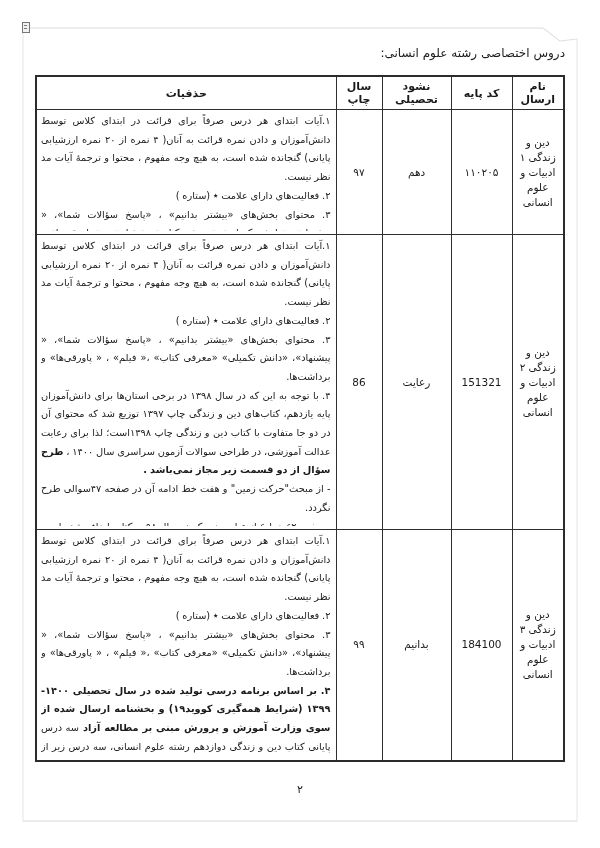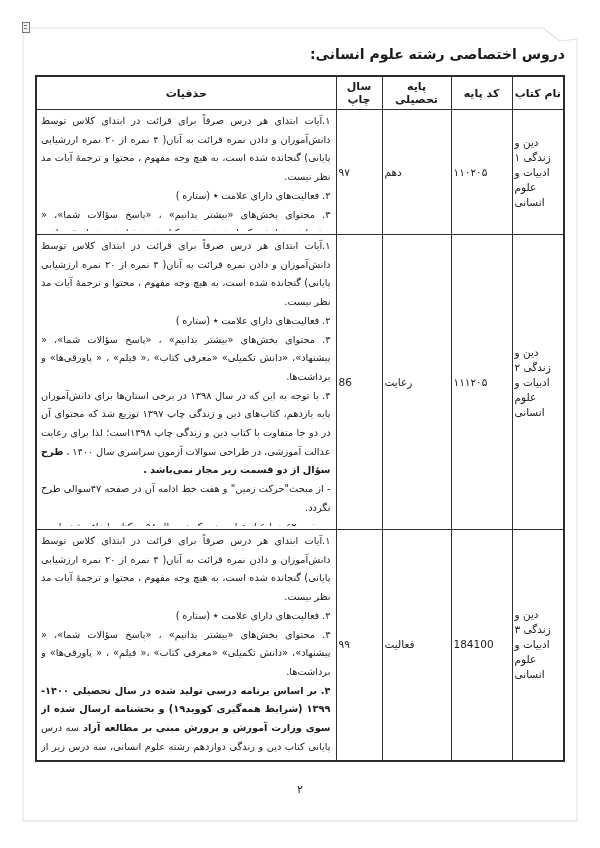--- a/index.html
+++ b/index.html
@@ -12,39 +12,39 @@
   .anchor-mark {
     position:absolute; left:22px; top:22px; width:6px; height:9px;
     border:1px solid #777; background:#f2f2f2;
   }
   .anchor-mark::after{
     content:""; position:absolute; left:1px; top:2px; width:3px; height:1px;
     background:#777; box-shadow:0 3px 0 #777;
   }
   .doc-title {
     position:absolute; top:46px; right:35px;
-    font-size:14px; font-weight:bold; direction:rtl; white-space:nowrap;
+    font-size:12px; font-weight:normal; direction:rtl; white-space:nowrap;
   }
   table.main {
     position:absolute; top:75px; right:35px; width:528px;
     border-collapse:collapse; table-layout:fixed; direction:rtl;
     border:2px solid #2b2b2b;
   }
   table.main th, table.main td {
     border:1px solid #2f2f2f; margin:0;
   }
   table.main th {
     font-size:11px; font-weight:bold; text-align:center;
     padding:3px 2px; height:15px;
   }
   tr.r0 { height:125px; }
   tr.r1 { height:295px; }
   tr.r2 { height:231px; }
   td.c-name, td.c-code, td.c-grade, td.c-year {
-    text-align:left; vertical-align:middle; font-size:10.5px;
+    text-align:center; vertical-align:middle; font-size:10.5px;
     padding:2px; line-height:15px;
   }
   td.c-del { vertical-align:top; padding:2px 5px 2px 4px; }
   .clip { overflow:hidden; }
   .clip-r0 { height:119px; }
   .clip-r1 { height:289px; }
   .clip-r2 { height:225px; }
   .para {
     direction:rtl; text-align:justify; margin:0;
     font-size:9.8px; line-height:18.7px; word-spacing:-0.3px;
@@ -74,59 +74,59 @@
 <table class="main">
   <colgroup>
     <col style="width:52px">
       <col style="width:61px">
       <col style="width:69px">
       <col style="width:46px">
       <col style="width:300px">
   </colgroup>
   <tbody>
       <tr>
-    <th>نام کتاب</th>
+    <th>نام ارسال</th>
     <th>کد پایه</th>
-    <th>پایه تحصیلی</th>
+    <th>نشود تحصیلی</th>
     <th>سال چاپ</th>
     <th>حذفیات</th>
   </tr>
   <tr class="r0">
     <td class="c-name">دین و زندگی ۱ ادبیات و علوم انسانی</td>
     <td class="c-code">۱۱۰۲۰۵</td>
     <td class="c-grade">دهم</td>
     <td class="c-year">۹۷</td>
     <td class="c-del">
       <div class="clip clip-r0">
             <div class="para"><span>۱.آیات ابتدای هر درس صرفاً برای قرائت در ابتدای کلاس توسط دانش‌آموزان و دادن نمره قرائت به آنان( ۴ نمره از ۲۰ نمره ارزشیابی پایانی) گنجانده شده است، به هیچ وجه مفهوم ، محتوا و ترجمهٔ آیات مد نظر نیست.</span></div>
             <div class="para"><span>۲. فعالیت‌های دارای علامت ٭ (ستاره )</span></div>
             <div class="para"><span>۳. محتوای بخش‌های «بیشتر بدانیم» ، «پاسخ سؤالات شما»، « پیشنهاد»، «دانش تکمیلی» «معرفی کتاب» ،« فیلم» ، « پاورقی‌ها» و برداشت‌ها.</span></div>
           </div>
     </td>
   </tr>
   <tr class="r1">
     <td class="c-name">دین و زندگی ۲ ادبیات و علوم انسانی</td>
-    <td class="c-code">۱۱۱۲۰۵</td>
+    <td class="c-code">151321</td>
     <td class="c-grade">رعایت</td>
     <td class="c-year">86</td>
     <td class="c-del">
       <div class="clip clip-r1">
             <div class="para"><span>۱.آیات ابتدای هر درس صرفاً برای قرائت در ابتدای کلاس توسط دانش‌آموزان و دادن نمره قرائت به آنان( ۴ نمره از ۲۰ نمره ارزشیابی پایانی) گنجانده شده است، به هیچ وجه مفهوم ، محتوا و ترجمهٔ آیات مد نظر نیست.</span></div>
             <div class="para"><span>۲. فعالیت‌های دارای علامت ٭ (ستاره )</span></div>
             <div class="para"><span>۳. محتوای بخش‌های «بیشتر بدانیم» ، «پاسخ سؤالات شما»، « پیشنهاد»، «دانش تکمیلی» «معرفی کتاب» ،« فیلم» ، « پاورقی‌ها» و برداشت‌ها.</span></div>
             <div class="para"><span>۴. با توجه به این که در سال ۱۳۹۸ در برخی استان‌ها برای دانش‌آموزان پایه یازدهم، کتاب‌های دین و زندگی چاپ ۱۳۹۷ توزیع شد که محتوای آن در دو جا متفاوت با کتاب دین و زندگی چاپ ۱۳۹۸است؛ لذا برای رعایت عدالت آموزشی، در طراحی سوالات آزمون سراسری سال ۱۴۰۰ ، </span><span class="b">طرح سؤال از دو قسمت زیر مجاز نمی‌باشد .</span></div>
             <div class="para"><span>- از مبحث"حرکت زمین" و هفت خط ادامه آن در صفحه ۴۷سوالی طرح نگردد.</span></div>
             <div class="para"><span>- صفحه ۶۲ خط ۶ از عبارت زیر که در سال ۹۸ به کتاب اضافه شده است سوال طراحی نشود:</span></div>
           </div>
     </td>
   </tr>
   <tr class="r2">
     <td class="c-name">دین و زندگی ۳ ادبیات و علوم انسانی</td>
     <td class="c-code">184100</td>
-    <td class="c-grade">فعالیت</td>
+    <td class="c-grade">بدانیم</td>
     <td class="c-year">۹۹</td>
     <td class="c-del">
       <div class="clip clip-r2">
             <div class="para"><span>۱.آیات ابتدای هر درس صرفاً برای قرائت در ابتدای کلاس توسط دانش‌آموزان و دادن نمره قرائت به آنان( ۴ نمره از ۲۰ نمره ارزشیابی پایانی) گنجانده شده است، به هیچ وجه مفهوم ، محتوا و ترجمهٔ آیات مد نظر نیست.</span></div>
             <div class="para"><span>۲. فعالیت‌های دارای علامت ٭ (ستاره )</span></div>
             <div class="para"><span>۳. محتوای بخش‌های «بیشتر بدانیم» ، «پاسخ سؤالات شما»، « پیشنهاد»، «دانش تکمیلی» «معرفی کتاب» ،« فیلم» ، « پاورقی‌ها» و برداشت‌ها.</span></div>
             <div class="para"><span class="b">۴. بر اساس برنامه درسی تولید شده در سال تحصیلی ۱۴۰۰- ۱۳۹۹ (شرایط همه‌گیری کووید۱۹) و بخشنامه ارسال شده از سوی وزارت آموزش و پرورش مبنی بر مطالعه آزاد </span><span>سه درس پایانی کتاب دین و زندگی دوازدهم رشته علوم انسانی، سه درس زیر از این کتاب حذف شده و طرح سؤال از آن‌ها مجاز نمی‌باشد:</span></div>
           </div>
     </td>
   </tr>

